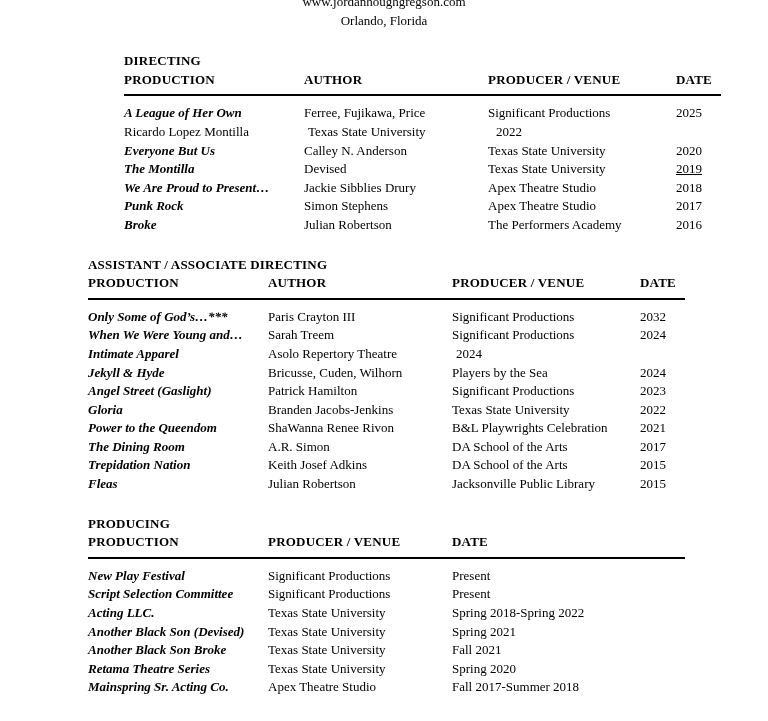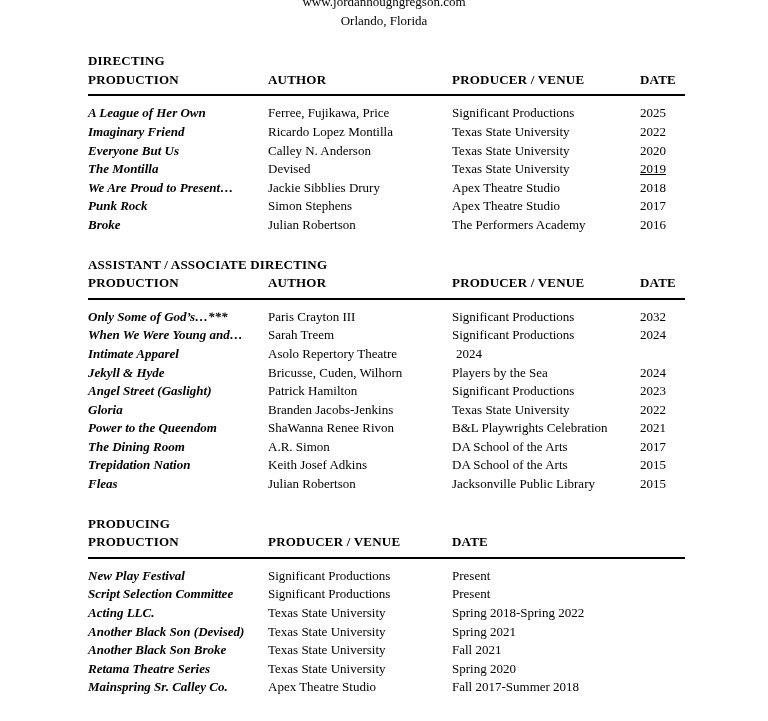--- a/index.html
+++ b/index.html
@@ -27,38 +27,37 @@
 </head>
 <body>
 
 <div class="page">
 
   <div class="doc-header">
     <div class="website">www.jordanhoughgregson.com</div>
     <div class="location">Orlando, Florida</div>
   </div>
 
-  <section class="credits-section" style="margin-top:22px;">
+  <section class="credits-section" style="margin-top:22px;margin-left:36px;">
     <h2 class="section-title">DIRECTING</h2>
     <div class="thead">
         <div class="tcell th" style="width: 180px;">PRODUCTION</div>
         <div class="tcell th" style="width: 184px;">AUTHOR</div>
         <div class="tcell th" style="width: 188px;">PRODUCER / VENUE</div>
         <div class="tcell th" style="width: 45px;">DATE</div>
       </div>
     <div class="rule"></div>
     <div class="tbody">
         <div class="trow">
           <div class="tcell production" style="width: 180px;">A League of Her Own</div>
           <div class="tcell" style="width: 184px;">Ferree, Fujikawa, Price</div>
           <div class="tcell" style="width: 188px;">Significant Productions</div>
           <div class="tcell" style="width: 45px;">2025</div>
         </div>
         <div class="trow">
-          <div class="tcell production" style="width: 180px;">Imaginary Friend</div>
           <div class="tcell" style="width: 184px;">Ricardo Lopez Montilla</div>
           <div class="tcell" style="width: 188px;">Texas State University</div>
           <div class="tcell" style="width: 45px;">2022</div>
         </div>
         <div class="trow">
           <div class="tcell production" style="width: 180px;">Everyone But Us</div>
           <div class="tcell" style="width: 184px;">Calley N. Anderson</div>
           <div class="tcell" style="width: 188px;">Texas State University</div>
           <div class="tcell" style="width: 45px;">2020</div>
         </div>
@@ -194,20 +193,20 @@
           <div class="tcell production" style="width: 180px;">Another Black Son Broke</div>
           <div class="tcell" style="width: 184px;">Texas State University</div>
           <div class="tcell" style="width: 233px;">Fall 2021</div>
         </div>
         <div class="trow">
           <div class="tcell production" style="width: 180px;">Retama Theatre Series</div>
           <div class="tcell" style="width: 184px;">Texas State University</div>
           <div class="tcell" style="width: 233px;">Spring 2020</div>
         </div>
         <div class="trow">
-          <div class="tcell production" style="width: 180px;">Mainspring Sr. Calley Co.</div>
+          <div class="tcell production" style="width: 180px;">Mainspring Sr. Acting Co.</div>
           <div class="tcell" style="width: 184px;">Apex Theatre Studio</div>
           <div class="tcell" style="width: 233px;">Fall 2017-Summer 2018</div>
         </div>
       </div>
   </section>
 
 </div>
 
 </body></html>

